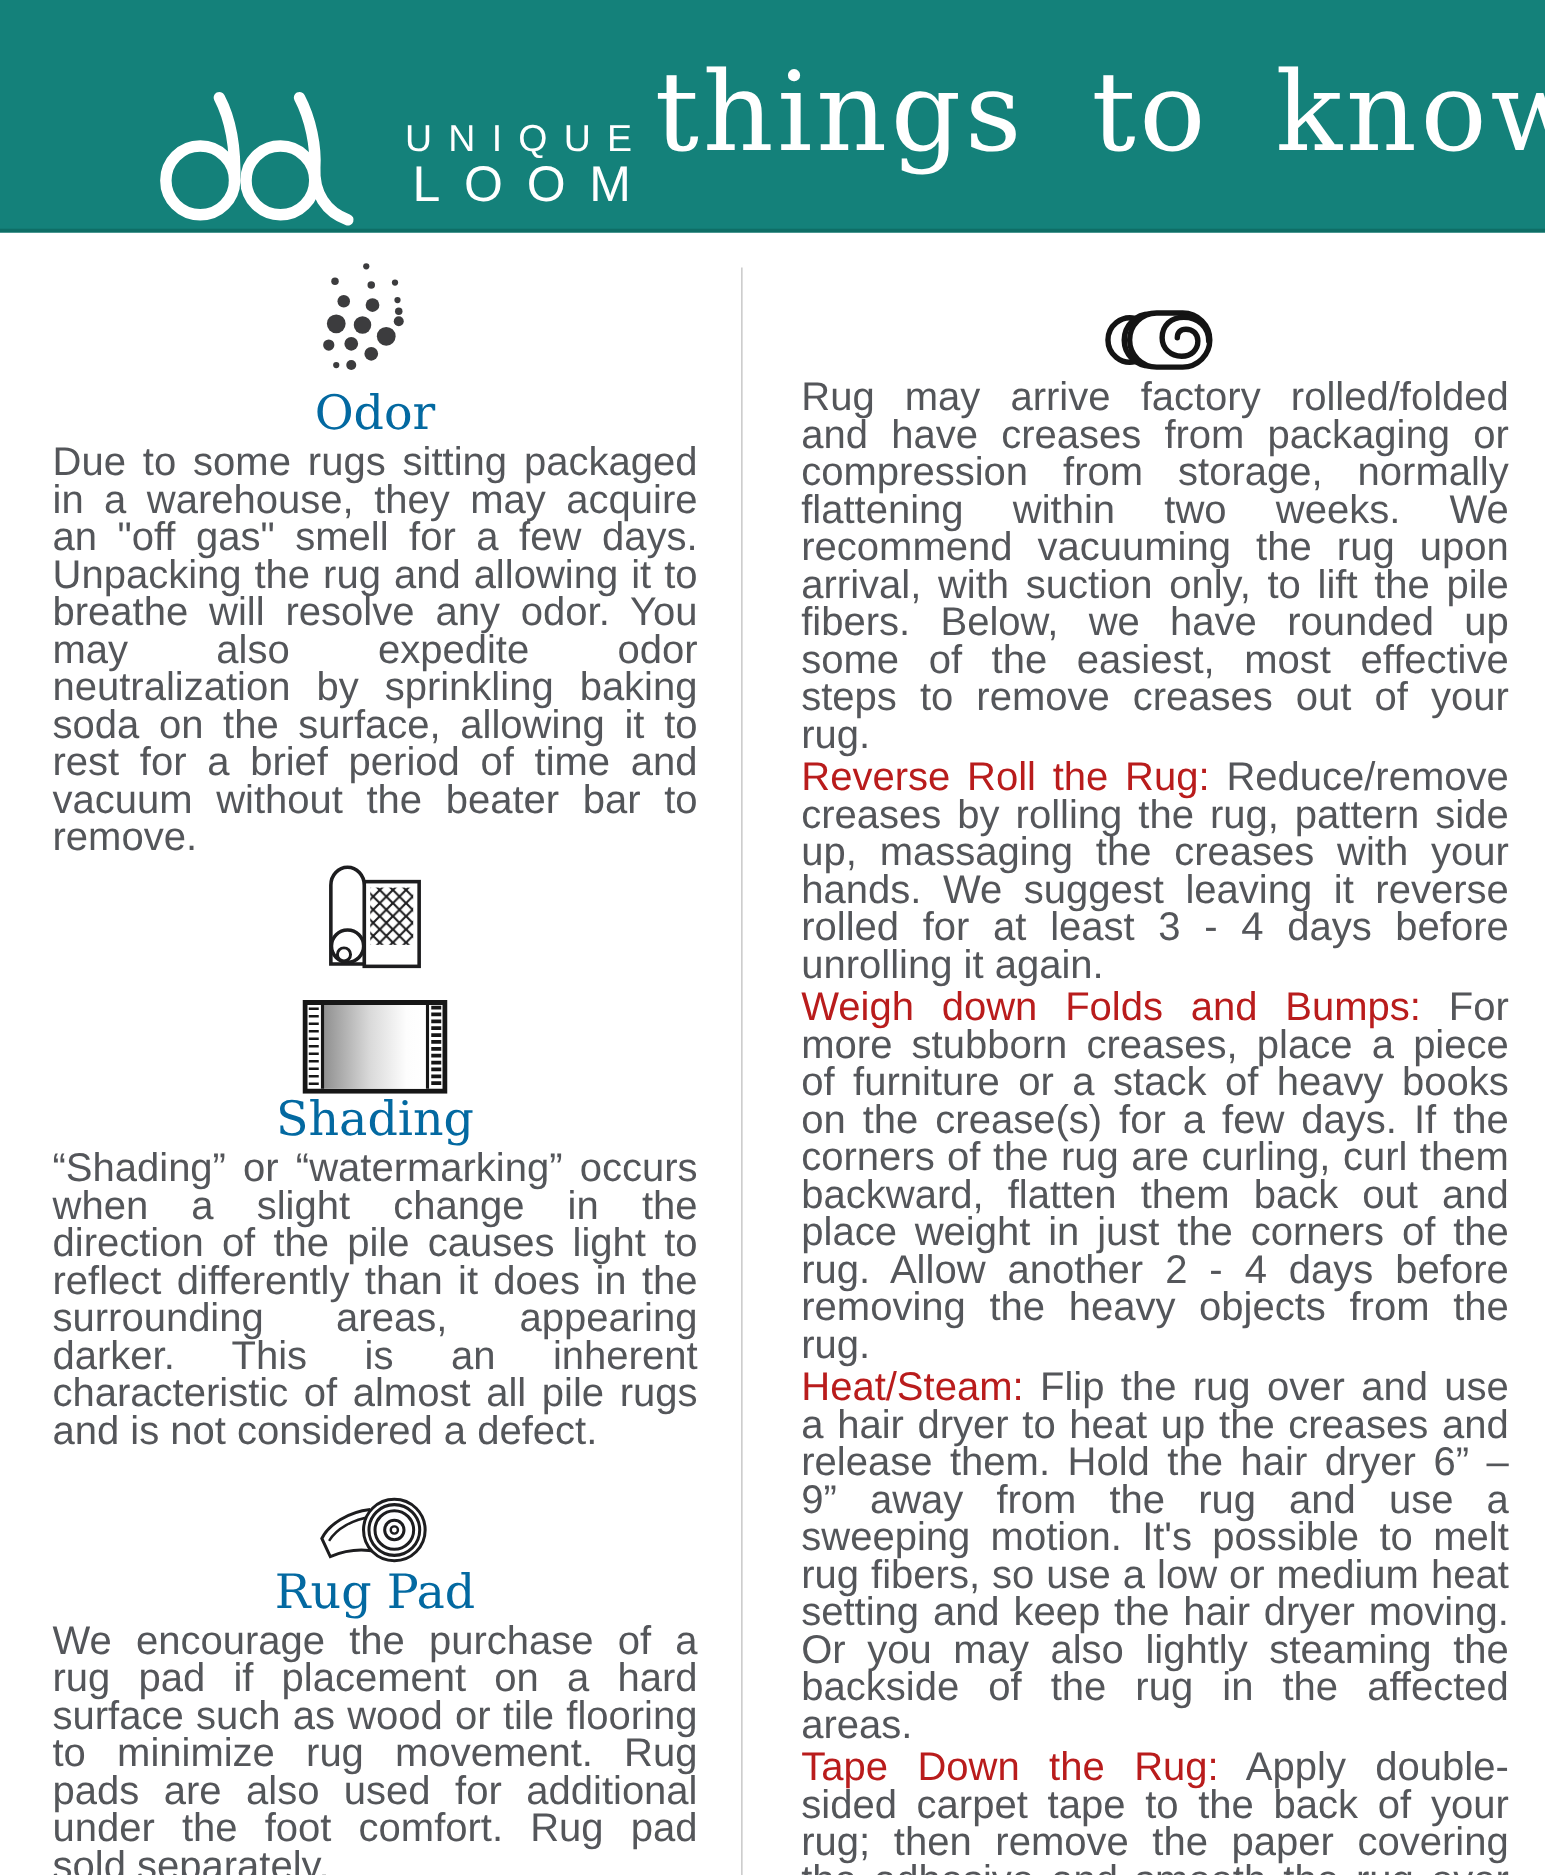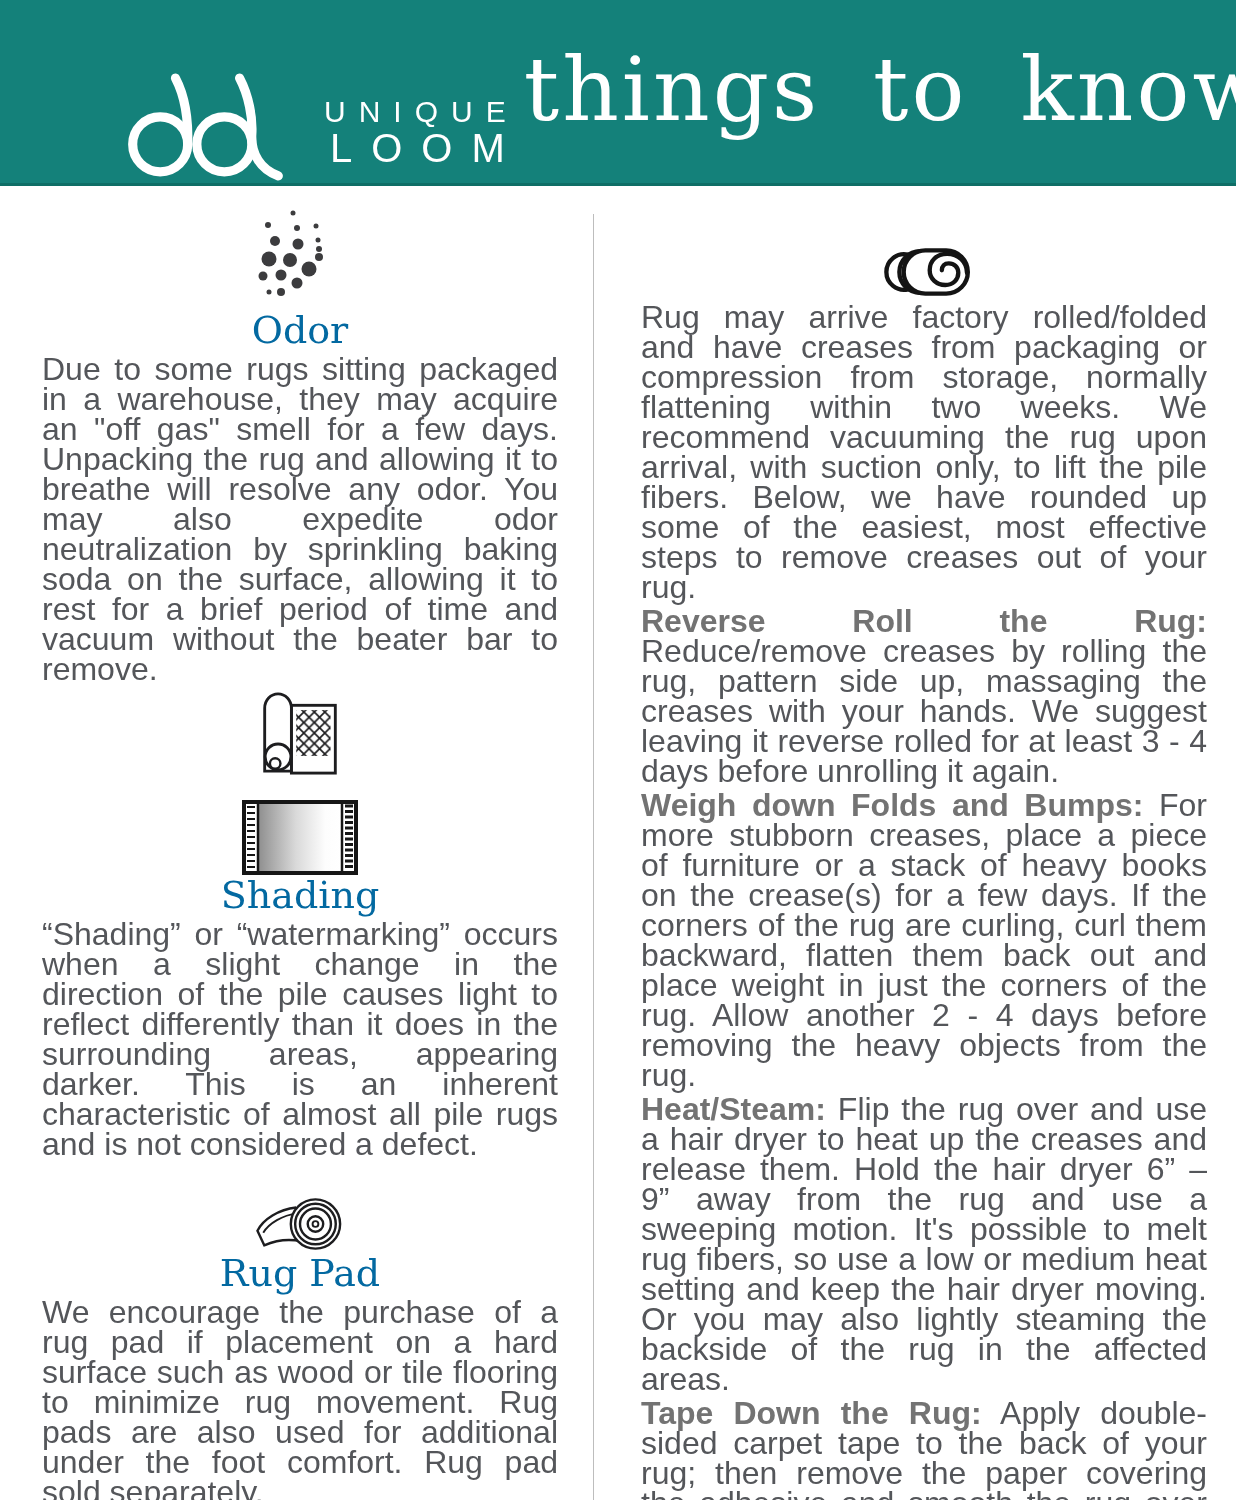--- a/index.html
+++ b/index.html
@@ -33,21 +33,21 @@
   
   .icon-row{display:flex;justify-content:center;}
   h2.sec-heading{
     font-family:"DejaVu Serif", serif;font-weight:400;
     font-size:38px;color:#0369a1;text-align:center;margin:0;line-height:40px;
   }
   p.body-text{
     font-size:32px;line-height:30px;color:#54565A;
     text-align:justify;margin:4px;
   }
-  .tip-lead{font-weight:bold;color:#737373;}
+  .tip-lead{font-weight:normal;color:#b91c1c;}
   
   .s1-icon{margin-top:19px;}
   .s1-head{margin-top:9px;}
   .s1-body{margin-top:7px;}
   .s2-icon{margin-top:7px;}
   .s2-head{margin-top:11px;}
   .s2-body{margin-top:6px;}
   .s3-icon{margin-top:36px;}
   .s3-head{margin-top:27px;}
   .s3-body{margin-top:6px;}

